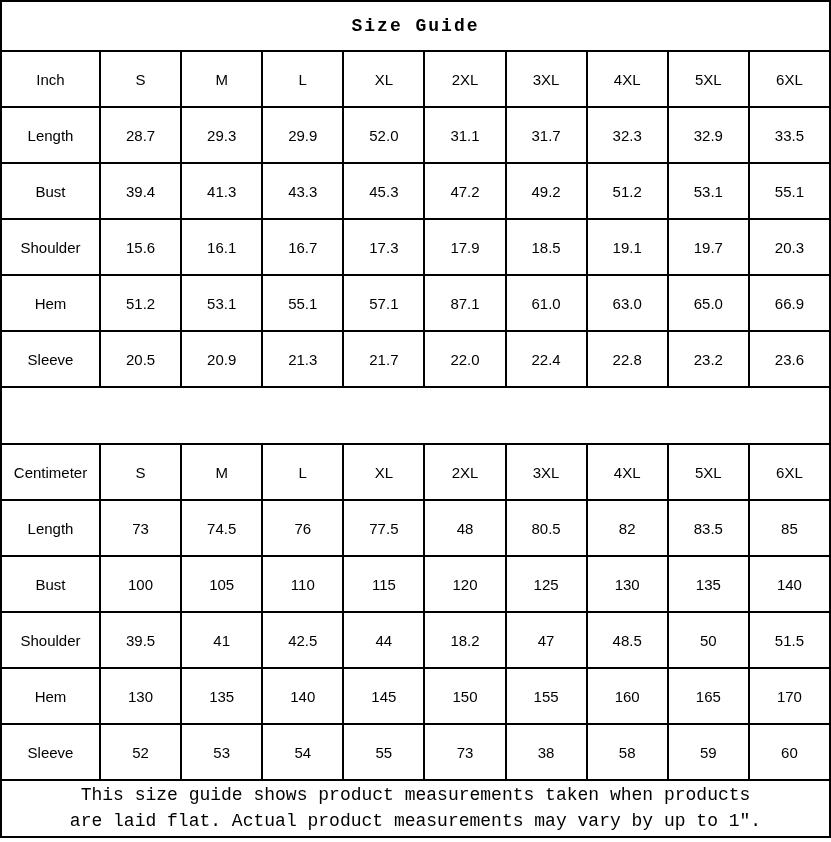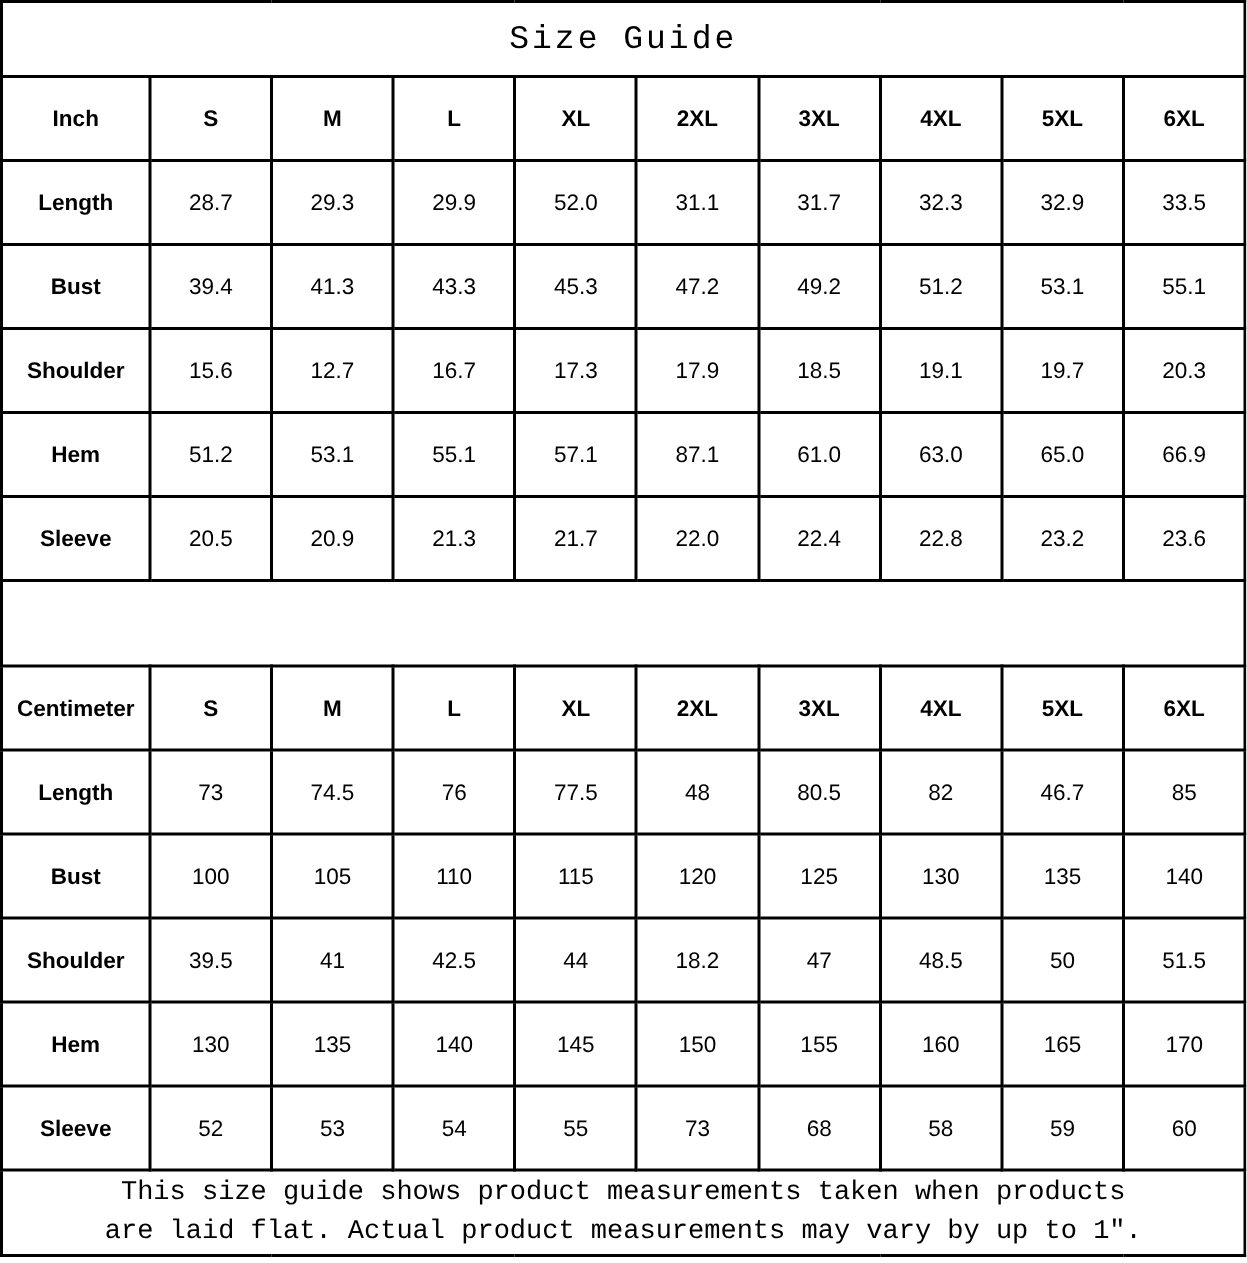--- a/index.html
+++ b/index.html
@@ -23,30 +23,30 @@
   table.size-guide td {
     border: 2px solid #000000;
     text-align: center;
     vertical-align: middle;
     padding: 0;
     overflow: hidden;
   }
   td.title-cell {
     height: 48px;
     font-family: "Liberation Mono", "DejaVu Sans Mono", monospace;
-    font-size: 22px;
+    font-size: 18px;
     letter-spacing: 2px;
-    font-weight: 400;
+    font-weight: 700;
   }
   tr.grid-row td {
     height: 54px;
     font-size: 15px;
   }
   td.header-cell, td.row-label {
-    font-weight: bold;
+    font-weight: normal;
     font-size: 15px;
   }
   td.value-cell {
     font-weight: 400;
     font-size: 15px;
   }
   td.gap-cell {
     height: 55px;
   }
   td.footer-cell {
@@ -113,21 +113,21 @@
           <td class="value-cell">45.3</td>
           <td class="value-cell">47.2</td>
           <td class="value-cell">49.2</td>
           <td class="value-cell">51.2</td>
           <td class="value-cell">53.1</td>
           <td class="value-cell">55.1</td>
         </tr>
         <tr class="grid-row">
           <td class="row-label">Shoulder</td>
           <td class="value-cell">15.6</td>
-          <td class="value-cell">12.7</td>
+          <td class="value-cell">16.1</td>
           <td class="value-cell">16.7</td>
           <td class="value-cell">17.3</td>
           <td class="value-cell">17.9</td>
           <td class="value-cell">18.5</td>
           <td class="value-cell">19.1</td>
           <td class="value-cell">19.7</td>
           <td class="value-cell">20.3</td>
         </tr>
         <tr class="grid-row">
           <td class="row-label">Hem</td>
@@ -176,21 +176,21 @@
     <tbody>
         <tr class="grid-row">
           <td class="row-label">Length</td>
           <td class="value-cell">73</td>
           <td class="value-cell">74.5</td>
           <td class="value-cell">76</td>
           <td class="value-cell">77.5</td>
           <td class="value-cell">48</td>
           <td class="value-cell">80.5</td>
           <td class="value-cell">82</td>
-          <td class="value-cell">46.7</td>
+          <td class="value-cell">83.5</td>
           <td class="value-cell">85</td>
         </tr>
         <tr class="grid-row">
           <td class="row-label">Bust</td>
           <td class="value-cell">100</td>
           <td class="value-cell">105</td>
           <td class="value-cell">110</td>
           <td class="value-cell">115</td>
           <td class="value-cell">120</td>
           <td class="value-cell">125</td>
@@ -222,21 +222,21 @@
           <td class="value-cell">165</td>
           <td class="value-cell">170</td>
         </tr>
         <tr class="grid-row">
           <td class="row-label">Sleeve</td>
           <td class="value-cell">52</td>
           <td class="value-cell">53</td>
           <td class="value-cell">54</td>
           <td class="value-cell">55</td>
           <td class="value-cell">73</td>
-          <td class="value-cell">68</td>
+          <td class="value-cell">38</td>
           <td class="value-cell">58</td>
           <td class="value-cell">59</td>
           <td class="value-cell">60</td>
         </tr>
       </tbody>
     <tbody>
       <tr>
         <td colspan="10" class="footer-cell">
           <div>This size guide shows product measurements taken when products</div>
           <div>are laid flat. Actual product measurements may vary by up to 1″.</div>

